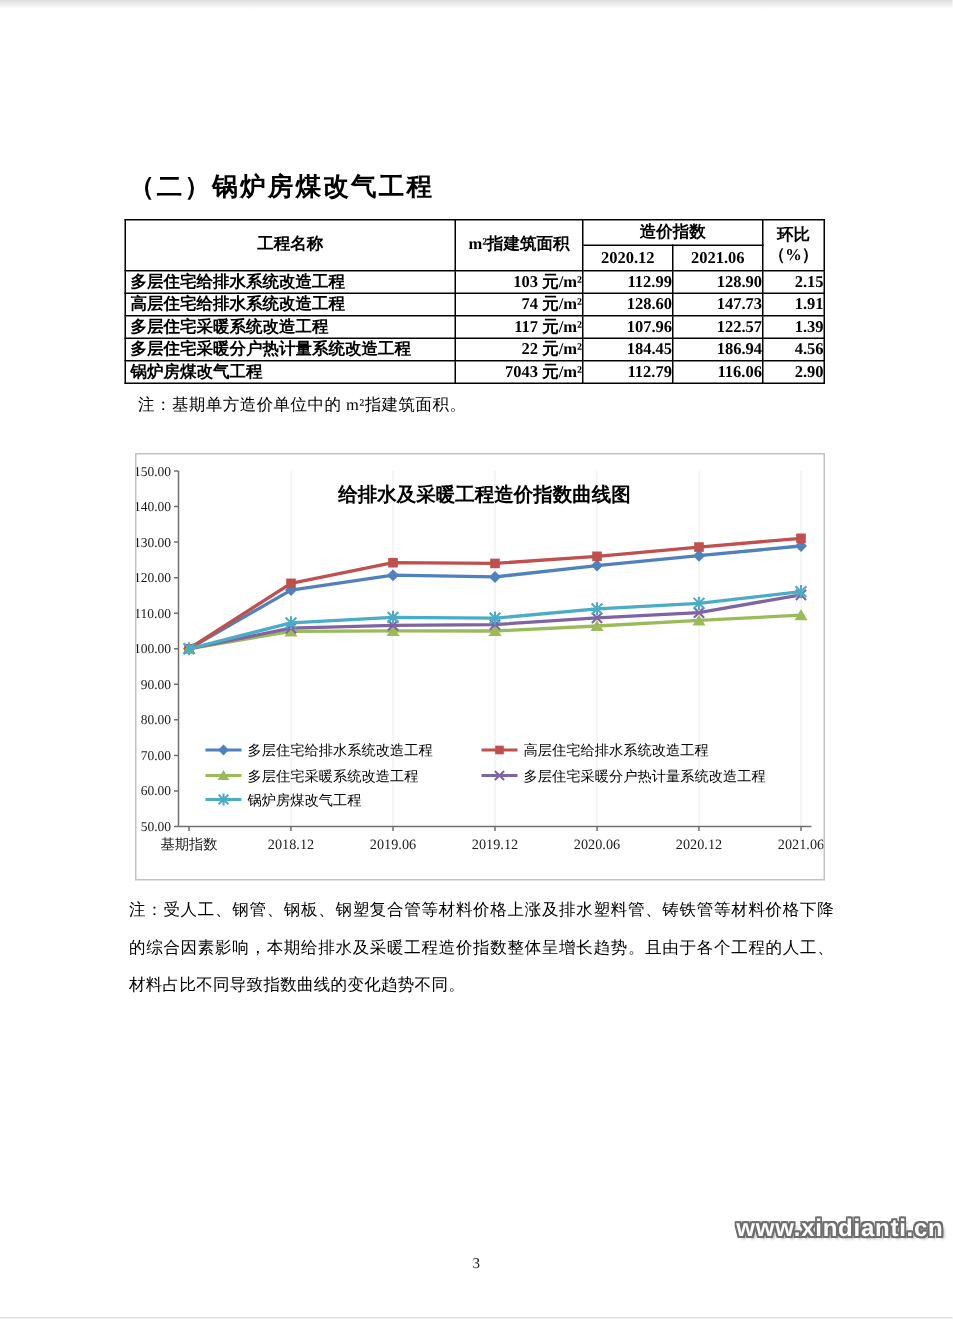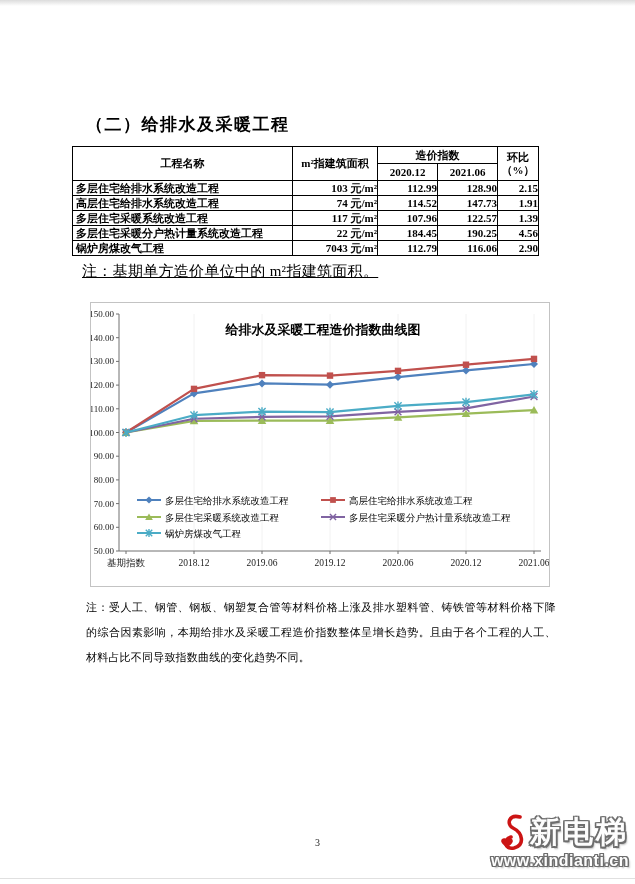--- a/index.html
+++ b/index.html
@@ -6,31 +6,31 @@
   body{
     width:635px;height:884px;background:#ffffff;position:relative;overflow:hidden;
     font-family:"Liberation Serif","DejaVu Serif",serif;color:#000;
   }
   .edge-top{position:absolute;top:0;left:0;width:635px;height:6px;
     background:linear-gradient(#dcdcdc,#ffffff);}
   .edge-bottom{position:absolute;top:878px;left:0;width:635px;height:1px;background:#e0e0e0;}
 
   .heading{position:absolute;left:86px;top:113px;font-size:17px;font-weight:bold;letter-spacing:1.5px;}
 
-  table.cost-table{position:absolute;left:72px;top:146px;border-collapse:collapse;
+  table.cost-table{position:absolute;left:83px;top:146px;border-collapse:collapse;
     table-layout:fixed;font-size:11px;font-weight:bold;}
   .cost-table th,.cost-table td{border:1px solid #000;padding:0;line-height:1.15;}
   .cost-table th{text-align:center;font-weight:bold;}
   .cost-table thead tr.h2 th{height:16px;}
   .cost-table thead tr.h1 th.span-col{height:16px;}
   .cost-table tbody td{height:14px;}
   .cost-table td.name-col{text-align:left;padding-left:3px;}
   .cost-table td.num-col{text-align:right;}
 
-  .note1{position:absolute;left:82px;top:262px;font-size:15px;letter-spacing:.3px;text-decoration:underline;}
+  .note1{position:absolute;left:92px;top:262px;font-size:11px;letter-spacing:.3px;}
 
   .chart-box{position:absolute;left:90px;top:302px;width:460px;height:285px;
     border:1px solid #c3c3c3;background:#fff;box-sizing:border-box;}
   .chart-box svg{display:block;}
   .chart-box svg text{font-family:"Liberation Serif","DejaVu Serif",serif;}
 
   .note2{position:absolute;left:86px;top:595px;width:470px;font-size:11px;
     line-height:25px;text-align:justify;letter-spacing:.2px;}
 
   .pagenum{position:absolute;left:0;top:837px;width:635px;text-align:center;font-size:10px;color:#222;}
@@ -47,21 +47,21 @@
     margin-top:-1px;font-size:16px;font-weight:bold;letter-spacing:.5px;color:#fdfdfd;
     text-shadow:-1.2px -1.2px 0 #6e6e6e,1.2px -1.2px 0 #6e6e6e,-1.2px 1.2px 0 #6e6e6e,
       1.2px 1.2px 0 #6e6e6e,0 -1.2px 0 #6e6e6e,0 1.2px 0 #6e6e6e,
       -1.2px 0 0 #6e6e6e,1.2px 0 0 #6e6e6e,2px 2px 2px #b5b5b5;}
 </style>
 </head>
 <body>
 
 <div class="edge-top"></div>
 
-<div class="heading">（二）给排水及采暖工程</div>
+<div class="heading">（二）锅炉房煤改气工程</div>
 
 <table class="cost-table">
   <colgroup>
     <col style="width:220px">
       <col style="width:85px">
       <col style="width:60px">
       <col style="width:60px">
       <col style="width:41px">
   </colgroup>
   <thead>
@@ -80,36 +80,36 @@
       <tr>
         <td class="name-col">多层住宅给排水系统改造工程</td>
         <td class="num-col">103 元/m²</td>
         <td class="num-col">112.99</td>
         <td class="num-col">128.90</td>
         <td class="num-col">2.15</td>
       </tr>
       <tr>
         <td class="name-col">高层住宅给排水系统改造工程</td>
         <td class="num-col">74 元/m²</td>
-        <td class="num-col">114.52</td>
+        <td class="num-col">128.60</td>
         <td class="num-col">147.73</td>
         <td class="num-col">1.91</td>
       </tr>
       <tr>
         <td class="name-col">多层住宅采暖系统改造工程</td>
         <td class="num-col">117 元/m²</td>
         <td class="num-col">107.96</td>
         <td class="num-col">122.57</td>
         <td class="num-col">1.39</td>
       </tr>
       <tr>
         <td class="name-col">多层住宅采暖分户热计量系统改造工程</td>
         <td class="num-col">22 元/m²</td>
         <td class="num-col">184.45</td>
-        <td class="num-col">190.25</td>
+        <td class="num-col">186.94</td>
         <td class="num-col">4.56</td>
       </tr>
       <tr>
         <td class="name-col">锅炉房煤改气工程</td>
         <td class="num-col">7043 元/m²</td>
         <td class="num-col">112.79</td>
         <td class="num-col">116.06</td>
         <td class="num-col">2.90</td>
       </tr>
     </tbody>
@@ -242,23 +242,16 @@
         </g>
       </g>
     </svg>
 </div>
 
 <div class="note2">注：受人工、钢管、钢板、钢塑复合管等材料价格上涨及排水塑料管、铸铁管等材料价格下降的综合因素影响，本期给排水及采暖工程造价指数整体呈增长趋势。且由于各个工程的人工、材料占比不同导致指数曲线的变化趋势不同。</div>
 
 <div class="pagenum">3</div>
 
 <div class="logo">
-  <div class="logo-row">
-    <svg class="logo-mark" width="28" height="40" viewBox="0 0 28 40">
-      <path d="M21 4 C10 1 7 11 14 15 C24 20 26 32 15 35 C5 37 4 26 12 24" fill="none" stroke="#cc1414" stroke-width="3.6" stroke-linecap="round"></path>
-      <path d="M8 27 c-2.5 -3.5 -7 -1 -5.5 2.3 c1 2.2 3.2 3.4 5.5 5.7 c2.3 -2.3 4.5 -3.5 5.5 -5.7 c1.5 -3.3 -3 -5.8 -5.5 -2.3 z" fill="#cc1414"></path>
-    </svg>
-    <span class="logo-brand">新电梯</span>
-  </div>
   <div class="logo-url">www.xindianti.cn</div>
 </div>
 
 <div class="edge-bottom"></div>
 
 </body></html>

